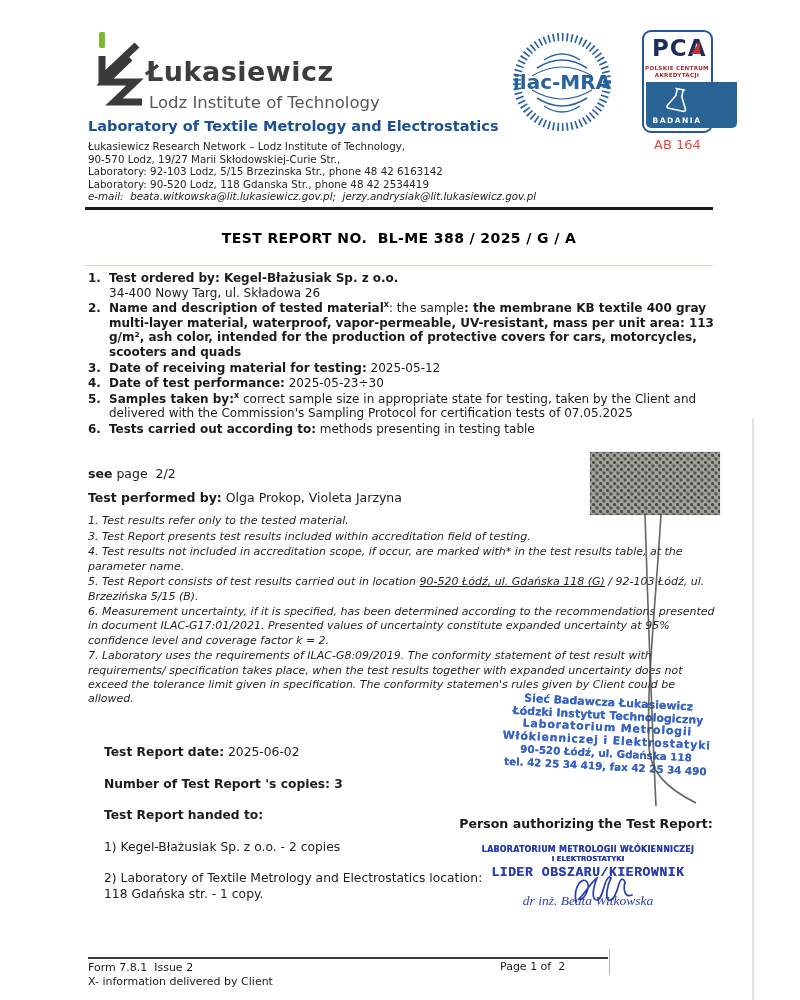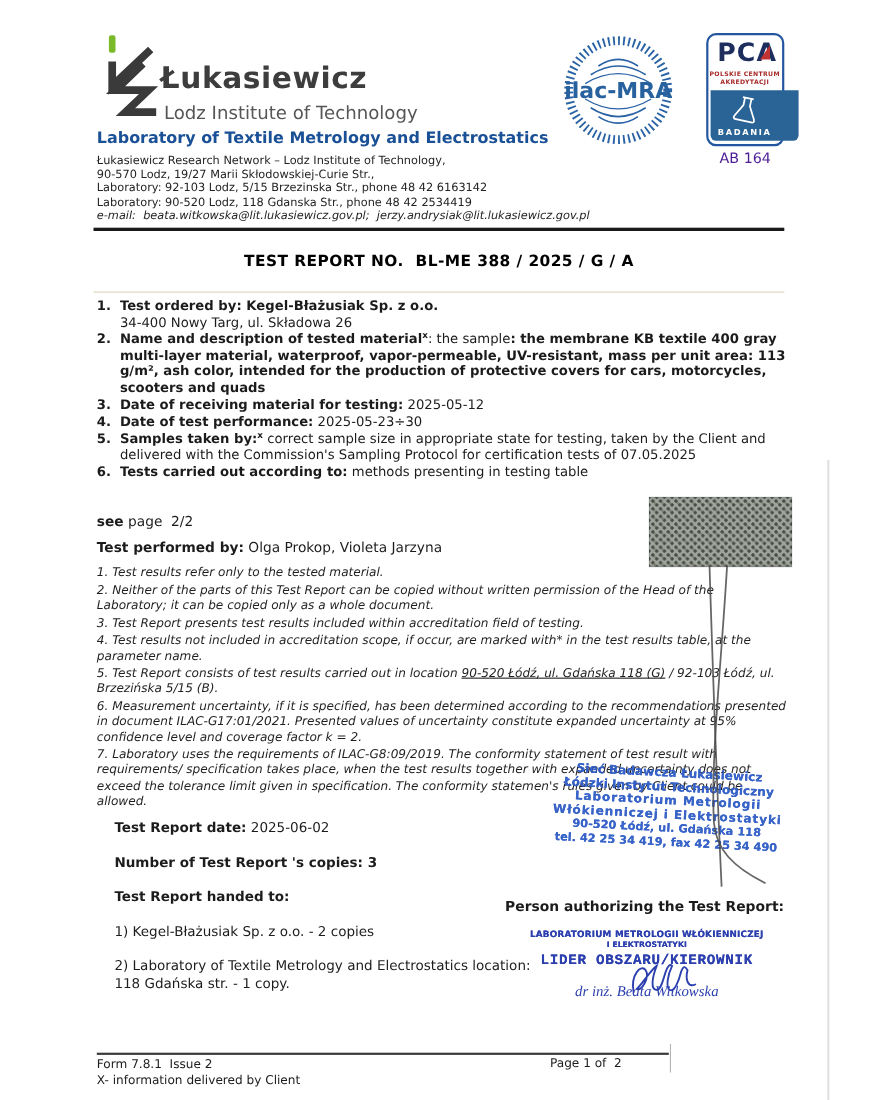--- a/index.html
+++ b/index.html
@@ -15,23 +15,23 @@
   .addr{left:88px;top:140px;font-size:10.3px;line-height:12.6px;color:#242424;}
   .email{font-style:italic;text-align:center;}
 
   
   .ilac{left:510px;top:30px;width:104px;height:104px;}
   
   .pca{left:642px;top:30px;width:71px;height:103px;border:2.5px solid #2456a0;border-radius:9px;background:#fff;box-sizing:border-box;}
   .pca-acronym{left:8px;top:3px;width:50px;text-align:center;font-size:23px;font-weight:bold;color:#1c2d5e;letter-spacing:1px;}
   .pca-tri{left:47px;top:9px;width:0;height:0;border-left:9px solid transparent;border-bottom:13px solid #c23232;}
   .pca-small{left:0;top:33px;width:66px;text-align:center;font-size:5.6px;font-weight:bold;color:#a82a2a;line-height:7px;letter-spacing:.3px;text-transform:uppercase;}
-  .pca-blue{left:2px;top:50px;width:80px;height:46px;background:#2a6496;border-radius:0 0 5px 5px;}
+  .pca-blue{left:2px;top:50px;width:50px;height:46px;background:#2a6496;border-radius:0 0 5px 5px;padding-left:41px;}
   .pca-badania{left:0;bottom:3px;width:62px;text-align:center;font-size:7.5px;font-weight:bold;color:#fff;letter-spacing:1.5px;}
-  .ab164{left:642px;top:137px;width:71px;text-align:center;font-size:13px;color:#4c1d95;}
+  .ab164{left:642px;top:137px;width:71px;text-align:center;font-size:13px;color:#ef4444;}
 
   .rule-thick{left:85px;top:207px;width:628px;height:2.6px;background:#1a1a1a;}
   .title{left:85px;top:230px;width:628px;text-align:center;font-size:14px;font-weight:bold;letter-spacing:.4px;color:#000000;}
   .rule-faint{left:85px;top:265px;width:628px;height:1px;background:#d9d2b8;}
 
   
   .items{left:88px;top:271px;width:630px;font-size:12px;line-height:14.6px;color:#1b1b1b;}
   .items p{margin:0 0 1px 21px;position:relative;}
   .items .num{position:absolute;left:-21px;font-weight:bold;}
   .b{font-weight:bold;}
@@ -163,21 +163,20 @@
     <span class="b">see</span><span class="ws"> page  2/2</span>
   </div>
   <div class="abs performed">
     <span class="b">Test performed by:</span><span class="ws"> Olga Prokop, Violeta Jarzyna</span>
   </div>
 
   <div class="abs swatch"></div>
 
   <div class="abs notes">
     <p>1.  Test results refer only to the tested material.</p>
-    <p>2.  Neither of the parts of this Test Report can be copied without written permission of the Head of the Laboratory; it can be copied only as a whole document.</p>
     <p>3.  Test Report presents test results included within accreditation  field of testing.</p>
     <p>4.  Test results not included in accreditation scope, if occur, are marked with* in the test results table, at the parameter name.</p>
     <p><span>5.  Test Report consists of test results carried out in location </span><span class="u">90-520 Łódź, ul. Gdańska 118 (G)</span><span> / 92-103 Łódź, ul. Brzezińska 5/15 (B).</span></p>
     <p>6.  Measurement uncertainty, if it is specified, has been determined according to the recommendations presented in document ILAC-G17:01/2021. Presented values of uncertainty constitute expanded uncertainty at 95% confidence level  and coverage factor k = 2.</p>
     <p>7.  Laboratory uses the requirements of ILAC-G8:09/2019. The conformity statement of test result with requirements/ specification takes place, when the test results together with expanded uncertainty does not exceed the tolerance limit given in specification. The conformity statemen's rules given by Client could be allowed.</p>
   </div>
 
   <div class="abs stamp">
     <div class="s-a">Sieć Badawcza Łukasiewicz</div>
     <div class="s-a">Łódzki Instytut Technologiczny</div>

